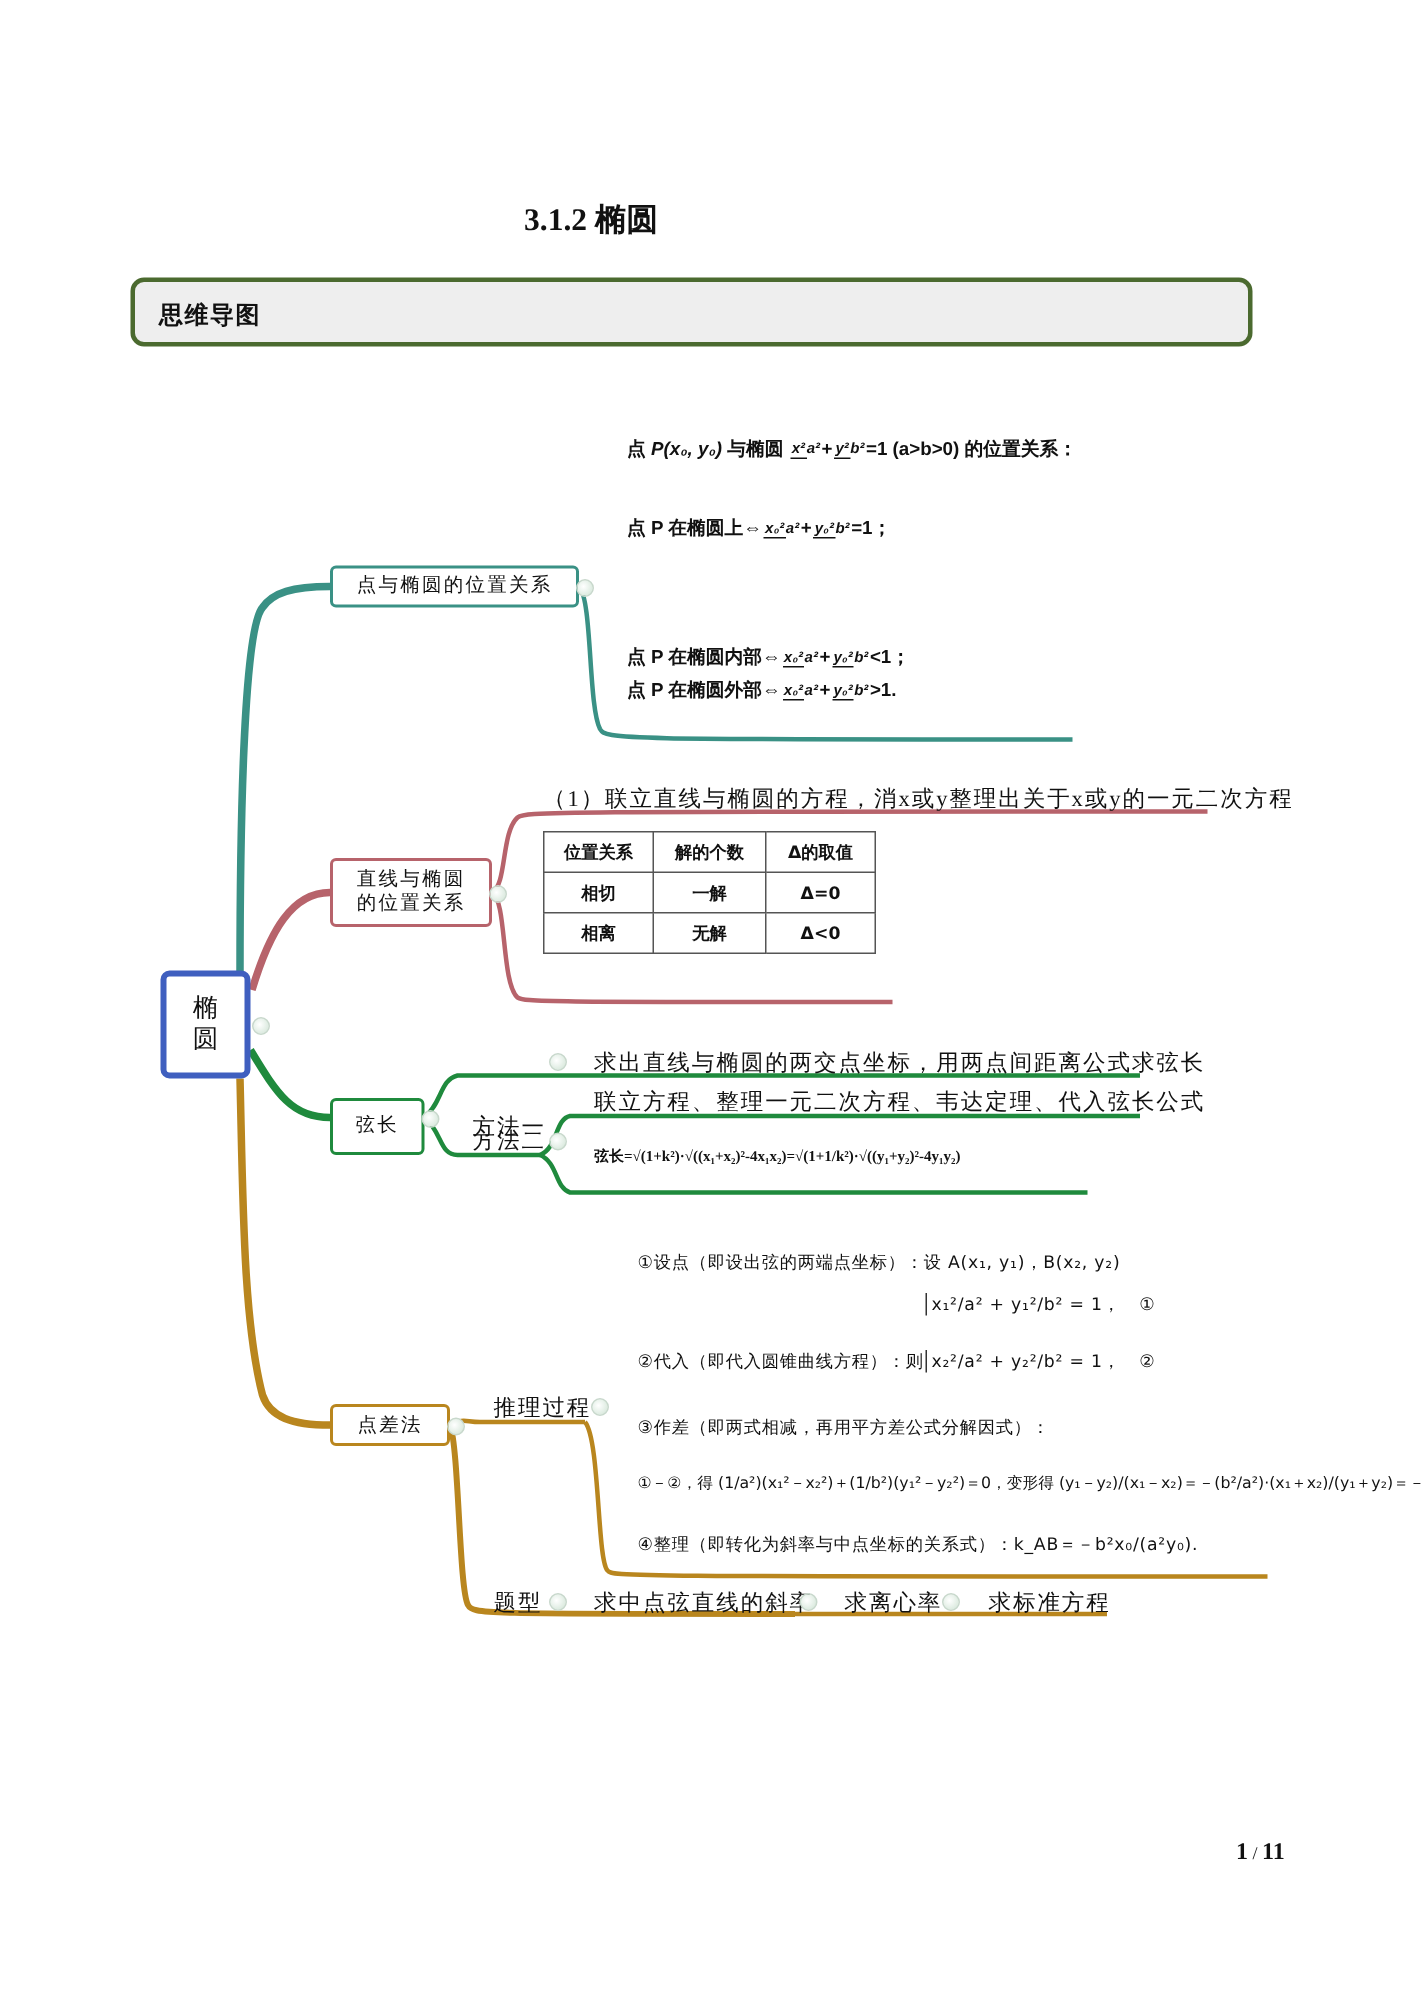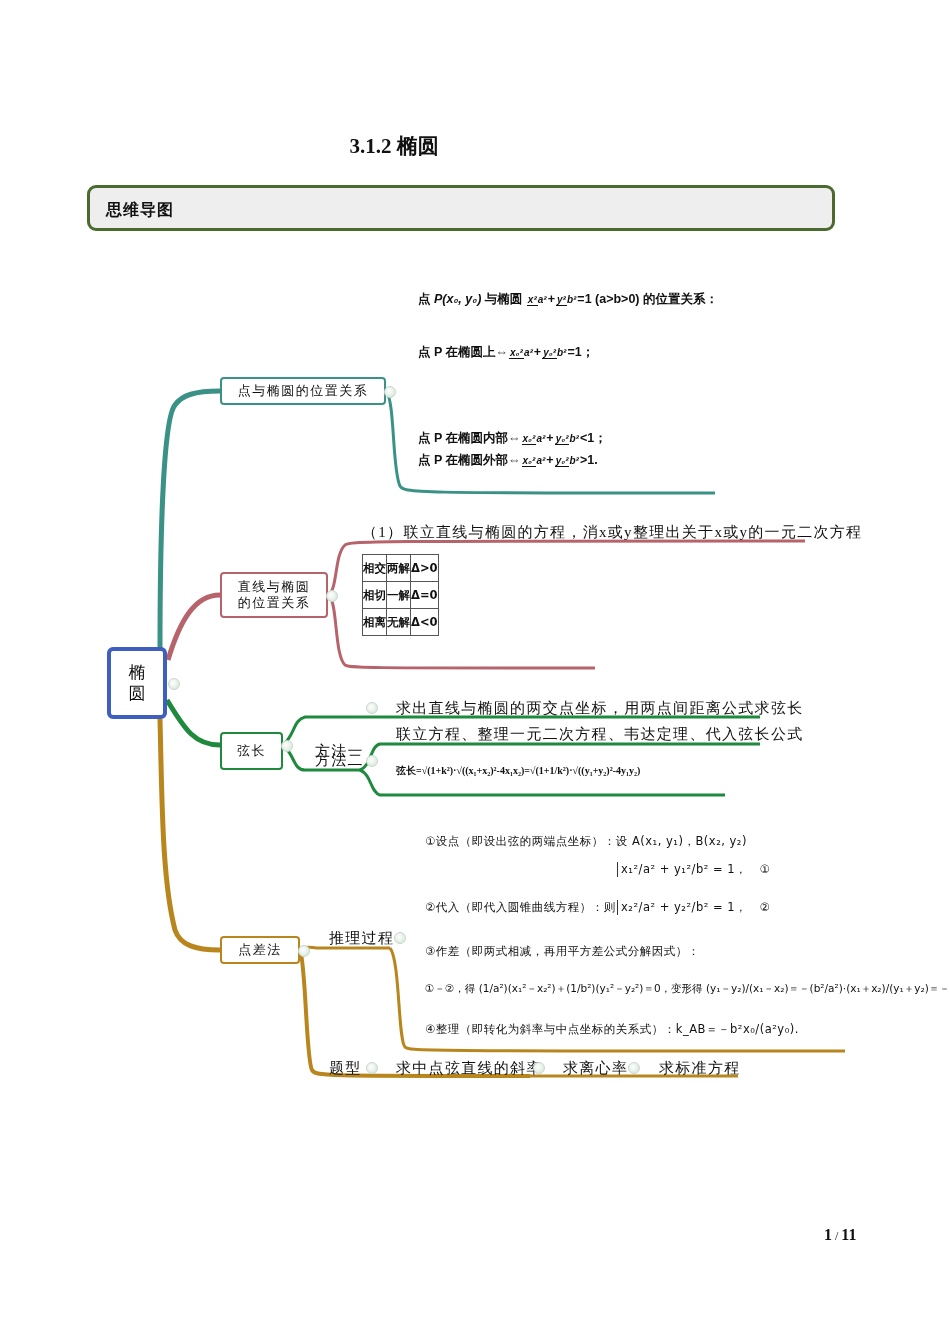--- a/index.html
+++ b/index.html
@@ -98,24 +98,24 @@
   <div>
     <div>直线与椭圆</div>
     <div>的位置关系</div>
   </div>
 </div>
 <div class="dot" style="left:326px;top:590px;"></div>
 <div class="txt serifb" style="left:362px;top:523px;font-weight:normal;font-family:'Liberation Serif',serif;">（1）联立直线与椭圆的方程，消x或y整理出关于x或y的一元二次方程</div>
 
 <table class="rel">
   <tbody>
-  <tr>
-    <td>相交</td>
-    <td>两解</td>
-    <td>Δ&gt;0</td>
+      <tr>
+    <td style="width:72px">位置关系</td>
+    <td style="width:74px">解的个数</td>
+    <td style="width:72px">Δ的取值</td>
   </tr>
   <tr>
     <td>相切</td>
     <td>一解</td>
     <td>Δ=0</td>
   </tr>
   <tr>
     <td>相离</td>
     <td>无解</td>
     <td>Δ&lt;0</td>

